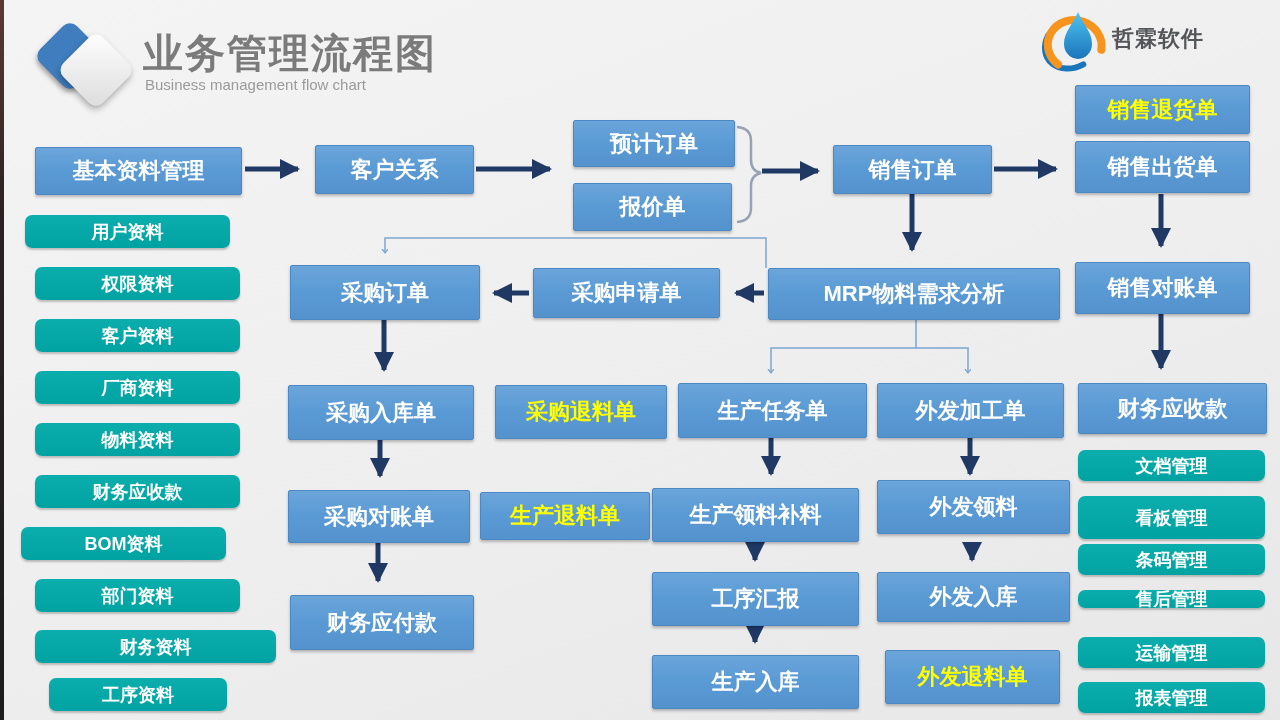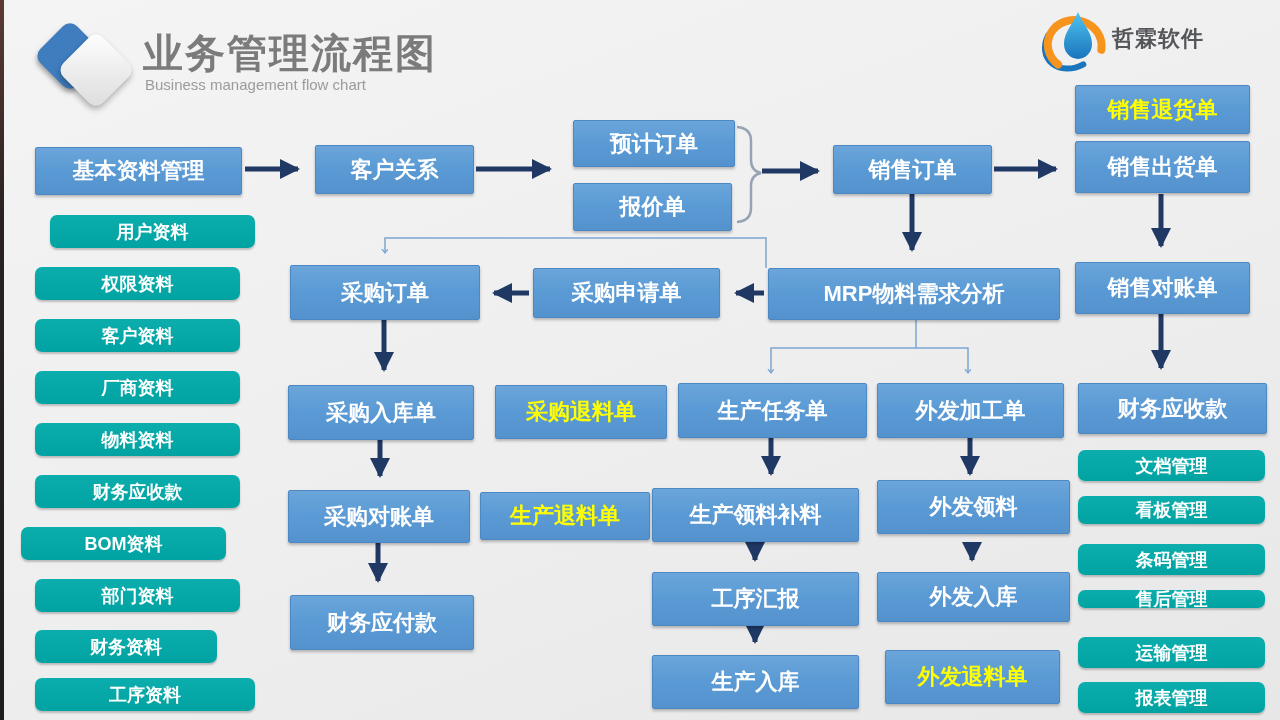--- a/index.html
+++ b/index.html
@@ -124,29 +124,29 @@
 <div class="fbox yellow" style="left:480px;top:492px;width:168px;height:46px">生产退料单</div>
 <div class="fbox" style="left:652px;top:488px;width:205px;height:52px">生产领料补料</div>
 <div class="fbox" style="left:877px;top:480px;width:191px;height:52px">外发领料</div>
 
 <div class="fbox" style="left:290px;top:595px;width:182px;height:53px">财务应付款</div>
 <div class="fbox" style="left:652px;top:572px;width:205px;height:52px">工序汇报</div>
 <div class="fbox" style="left:877px;top:572px;width:191px;height:48px">外发入库</div>
 <div class="fbox" style="left:652px;top:655px;width:205px;height:52px">生产入库</div>
 <div class="fbox yellow" style="left:885px;top:650px;width:173px;height:52px">外发退料单</div>
 
-<div class="tbox" style="left:50px;top:215px;width:205px;height:33px">用户资料</div>
+<div class="tbox" style="left:25px;top:215px;width:205px;height:33px">用户资料</div>
 <div class="tbox" style="left:35px;top:267px;width:205px;height:33px">权限资料</div>
 <div class="tbox" style="left:35px;top:319px;width:205px;height:33px">客户资料</div>
 <div class="tbox" style="left:35px;top:371px;width:205px;height:33px">厂商资料</div>
 <div class="tbox" style="left:35px;top:423px;width:205px;height:33px">物料资料</div>
 <div class="tbox" style="left:35px;top:475px;width:205px;height:33px">财务应收款</div>
 <div class="tbox" style="left:21px;top:527px;width:205px;height:33px">BOM资料</div>
 <div class="tbox" style="left:35px;top:579px;width:205px;height:33px">部门资料</div>
-<div class="tbox" style="left:35px;top:630px;width:182px;height:33px">财务资料</div>
-<div class="tbox" style="left:35px;top:678px;width:220px;height:33px">工序资料</div>
+<div class="tbox" style="left:35px;top:630px;width:241px;height:33px">财务资料</div>
+<div class="tbox" style="left:49px;top:678px;width:178px;height:33px">工序资料</div>
 
 <div class="tbox" style="left:1078px;top:450px;width:187px;height:31px">文档管理</div>
-<div class="tbox" style="left:1078px;top:496px;width:187px;height:28px">看板管理</div>
+<div class="tbox" style="left:1078px;top:496px;width:187px;height:43px">看板管理</div>
 <div class="tbox" style="left:1078px;top:544px;width:187px;height:31px">条码管理</div>
 <div class="tbox" style="left:1078px;top:590px;width:187px;height:18px">售后管理</div>
 <div class="tbox" style="left:1078px;top:637px;width:187px;height:31px">运输管理</div>
 <div class="tbox" style="left:1078px;top:682px;width:187px;height:31px">报表管理</div>
 
 </body></html>

